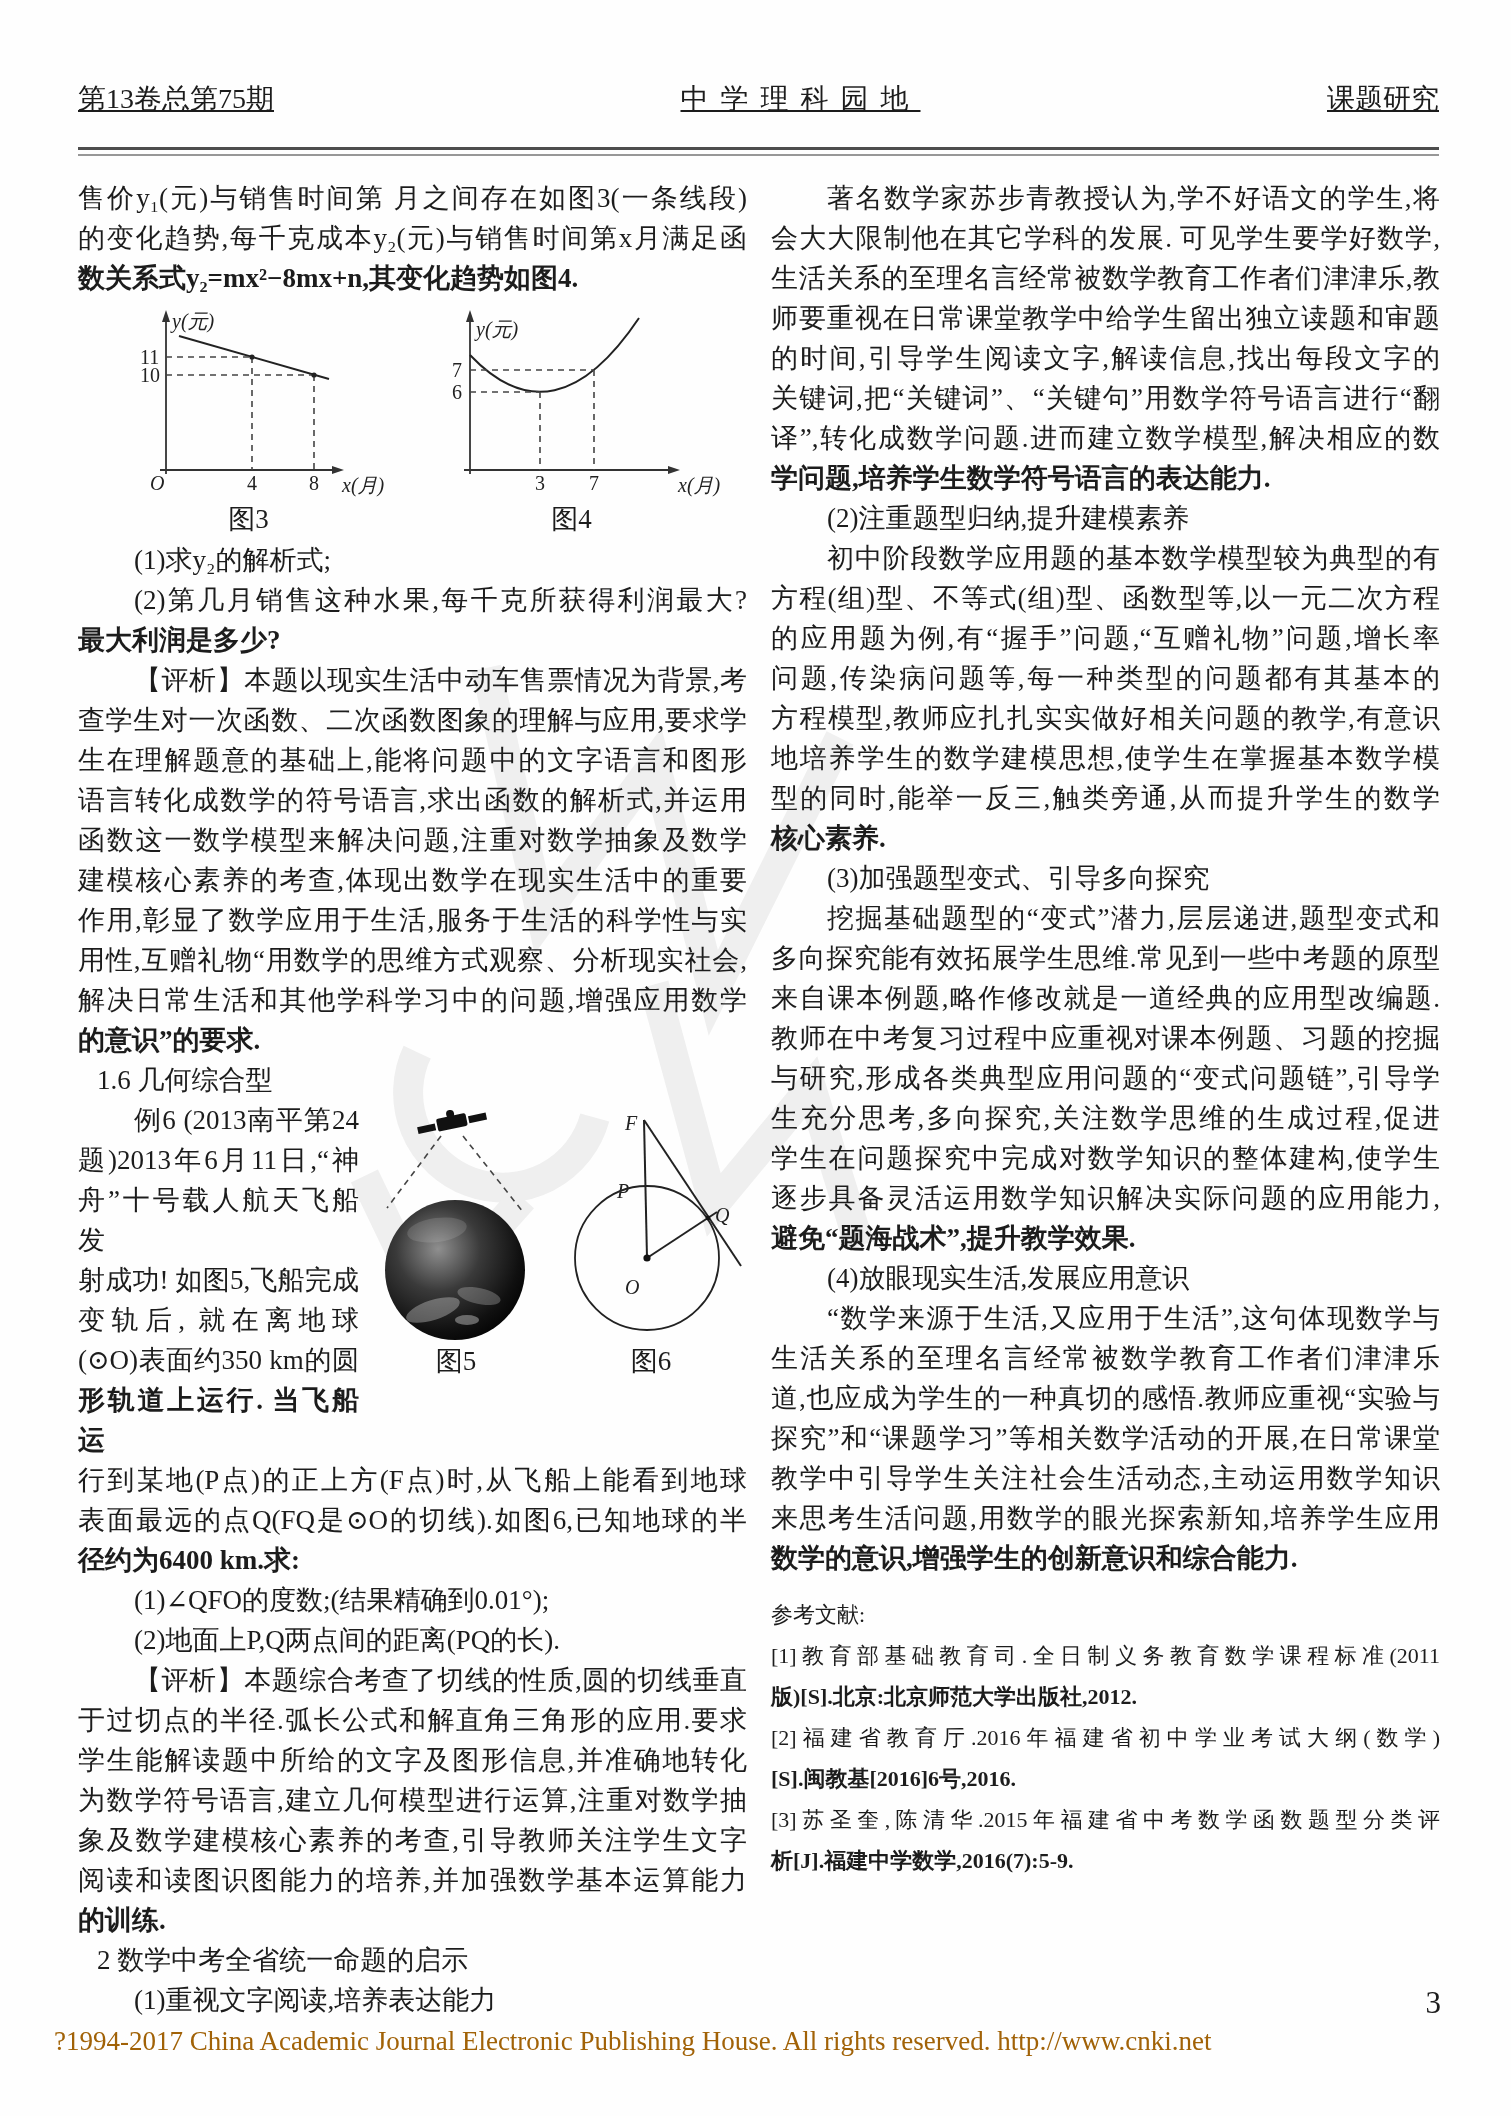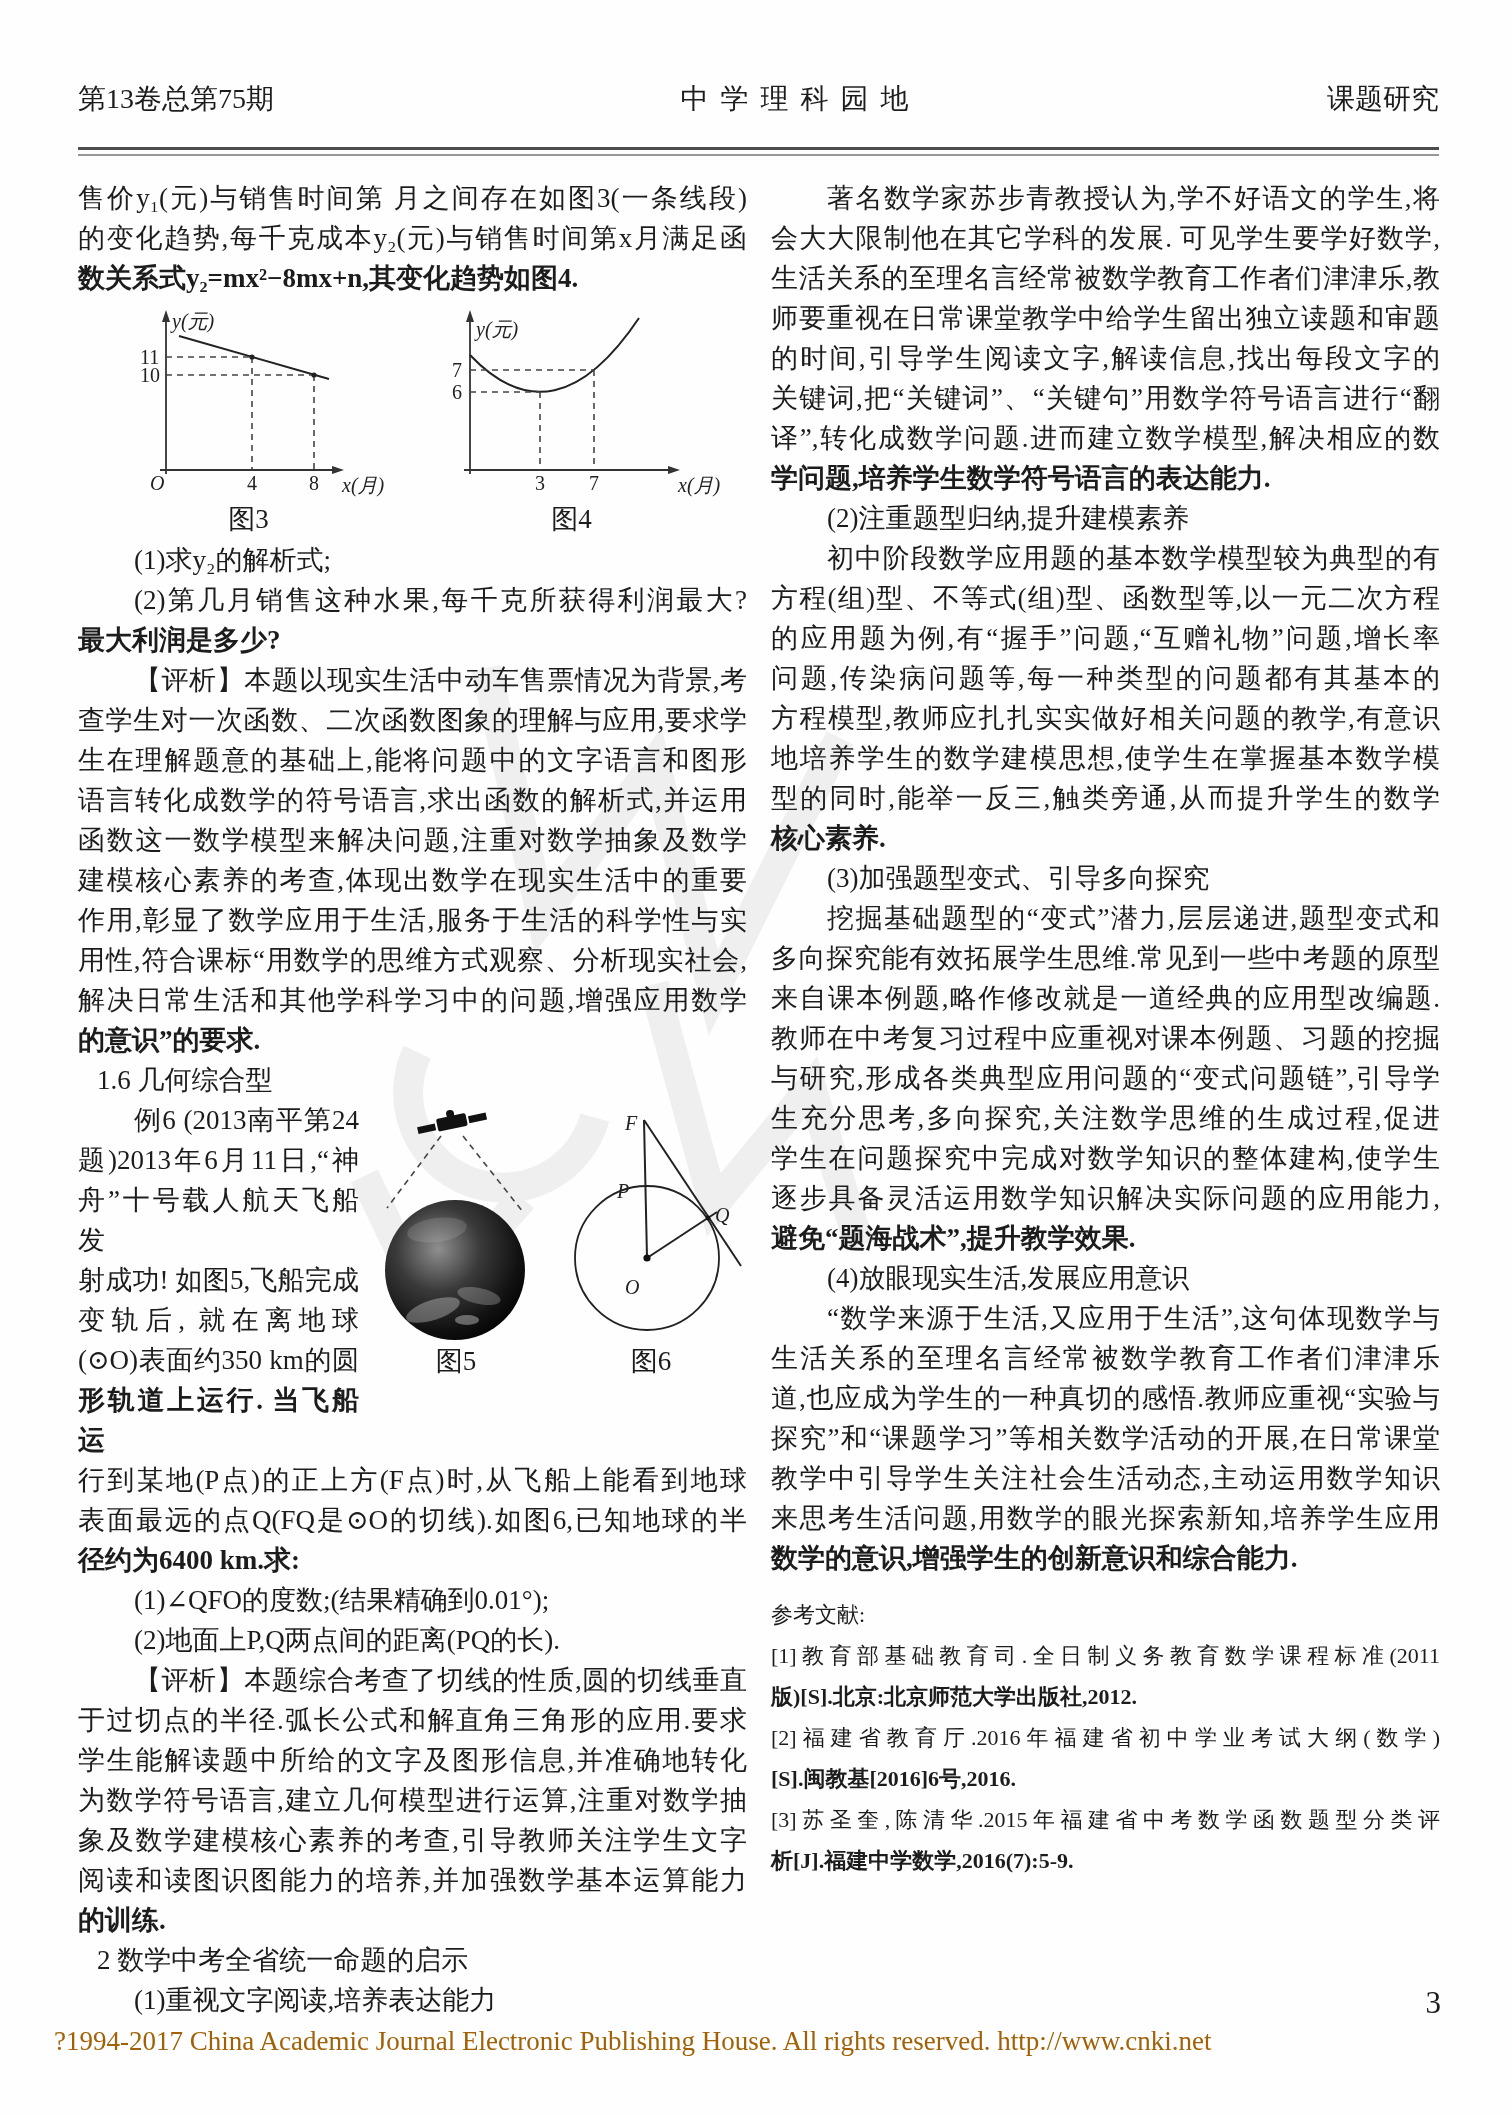--- a/index.html
+++ b/index.html
@@ -6,20 +6,21 @@
   .page {
     position:relative; width:1511px; height:2116px; background:#fefefe;
     font-family:"Liberation Serif","DejaVu Serif",serif; color:#1c1c1c;
     overflow:hidden;
   }
   .watermark { position:absolute; left:320px; top:650px; z-index:0; pointer-events:none; }
   .header {
     position:absolute; top:80px; left:78px; right:72px; z-index:1;
     display:flex; justify-content:space-between; align-items:baseline;
     font-size:28px;
+    text-decoration:underline;
   }
   .header-center { letter-spacing:12px; }
   .rule {
     position:absolute; top:147px; left:78px; right:72px; height:4px; z-index:1;
     border-top:3px solid #4d4d4d; border-bottom:2px solid #979797;
   }
   .columns {
     position:absolute; top:178px; left:78px; width:1362px; z-index:1;
     display:flex; gap:24px;
   }
@@ -136,21 +137,21 @@
           <div class="tline last">最大利润是多少?</div>
         </div>
       <div class="para indent">
           <div class="tline first">【评析】本题以现实生活中动车售票情况为背景,考</div>
           <div class="tline">查学生对一次函数、二次函数图象的理解与应用,要求学</div>
           <div class="tline">生在理解题意的基础上,能将问题中的文字语言和图形</div>
           <div class="tline">语言转化成数学的符号语言,求出函数的解析式,并运用</div>
           <div class="tline">函数这一数学模型来解决问题,注重对数学抽象及数学</div>
           <div class="tline">建模核心素养的考查,体现出数学在现实生活中的重要</div>
           <div class="tline">作用,彰显了数学应用于生活,服务于生活的科学性与实</div>
-          <div class="tline">用性,符合课标“用数学的思维方式观察、分析现实社会,</div>
+          <div class="tline">用性,互赠礼物“用数学的思维方式观察、分析现实社会,</div>
           <div class="tline">解决日常生活和其他学科学习中的问题,增强应用数学</div>
           <div class="tline last">的意识”的要求.</div>
         </div>
       <div class="sechead">1.6 几何综合型</div>
 
       <div class="ex6row">
         <div class="ex6text para indent alljust">
             <div class="tline first">例6 (2013南平第24</div>
             <div class="tline">题)2013年6月11日,“神</div>
             <div class="tline">舟”十号载人航天飞船发</div>

